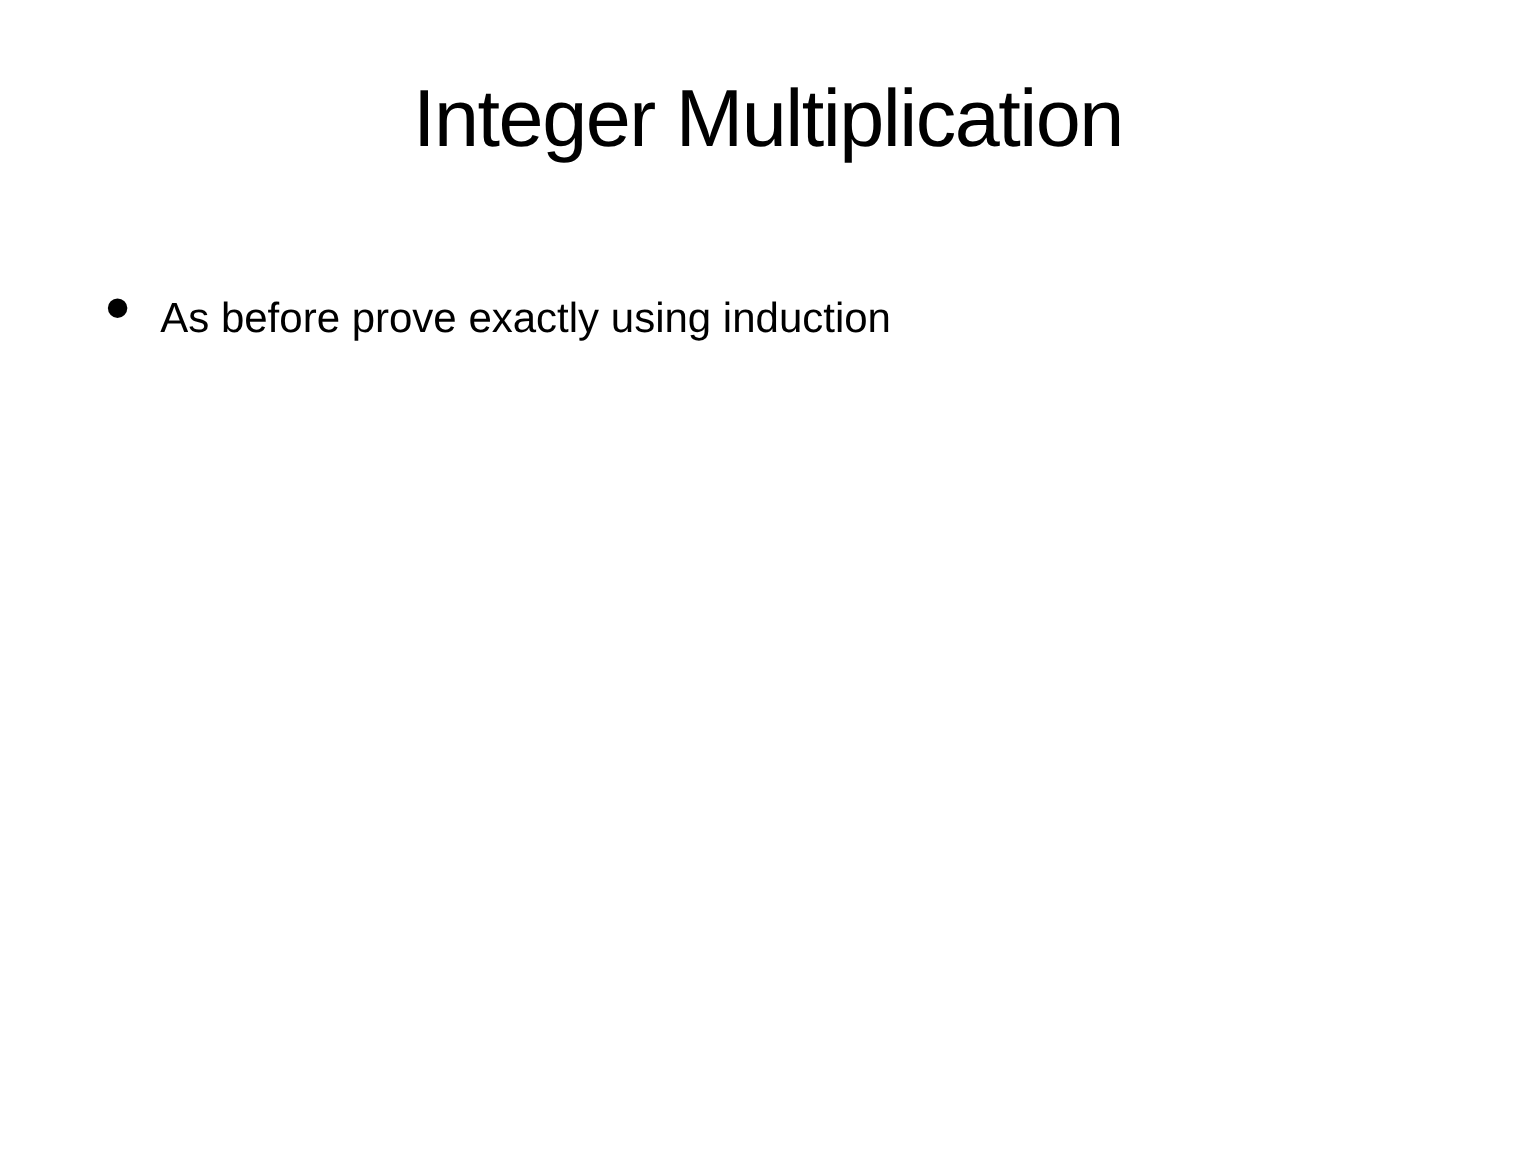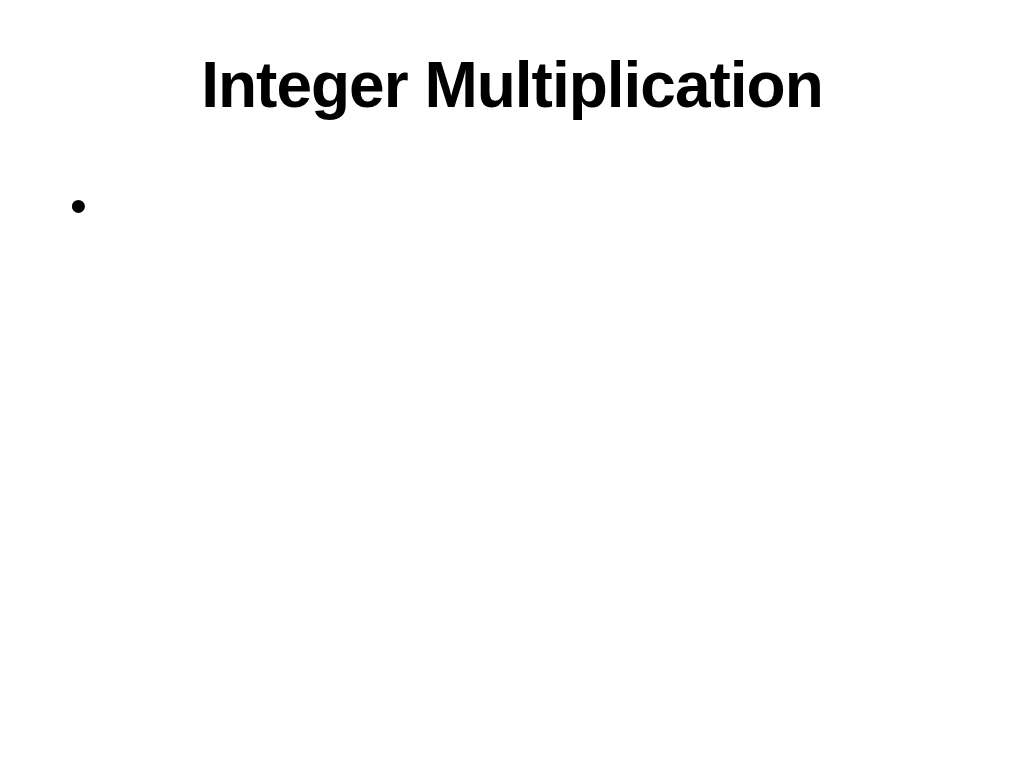--- a/index.html
+++ b/index.html
@@ -13,22 +13,22 @@
       background: #ffffff;
       font-family: Arial, Helvetica, sans-serif;
       position: relative;
     }
     .slide-title {
       position: absolute;
       top: 48px;
       left: 0;
       width: 100%;
       text-align: center;
-      font-size: 64px;
-      font-weight: 700;
+      font-size: 54px;
+      font-weight: 400;
       color: #000000;
       letter-spacing: -1px;
     }
     .bullet-list {
       position: absolute;
       top: 192px;
       left: 60px;
       right: 60px;
     }
     .bullet-item {
@@ -49,14 +49,15 @@
     }
   </style>
 </head>
 <body>
 
 <h1 class="slide-title">Integer Multiplication</h1>
 
 <div class="bullet-list">
   <div class="bullet-item">
     <span class="bullet-dot">•</span>
+    <span class="bullet-text">As before prove exactly using induction</span>
   </div>
 </div>
 
 </body></html>

